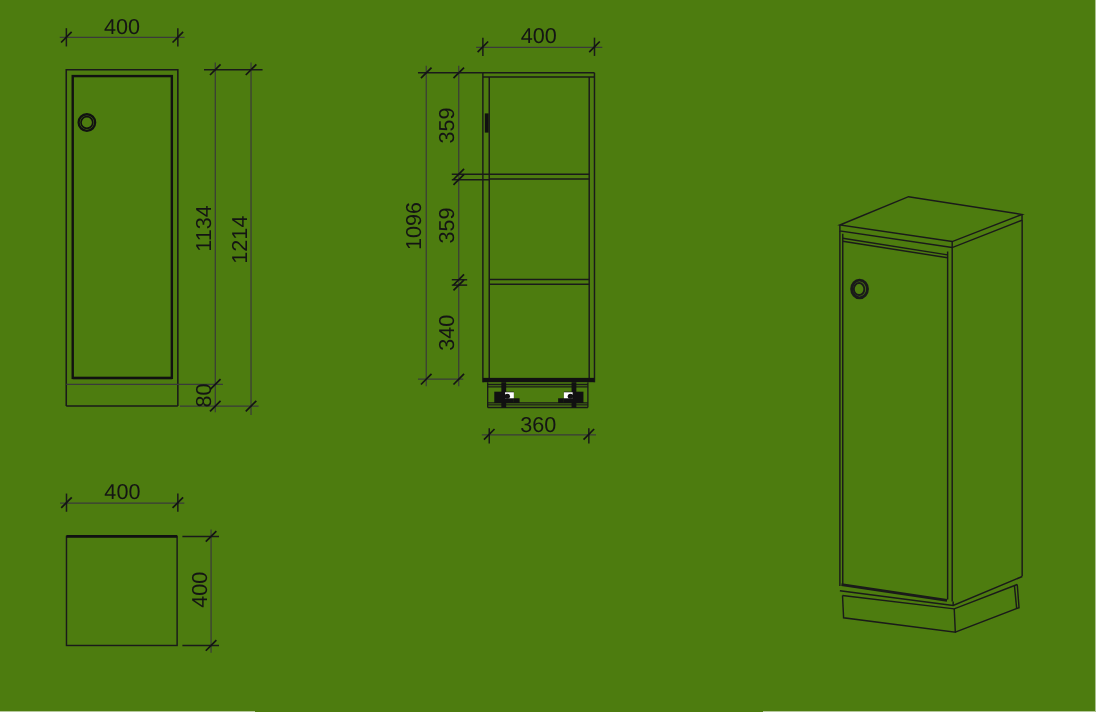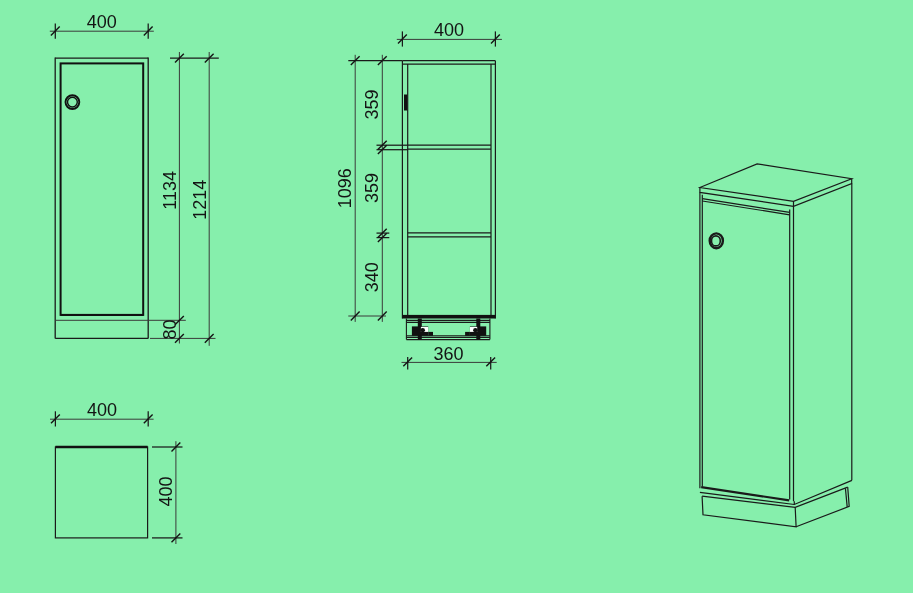--- a/index.html
+++ b/index.html
@@ -1,16 +1,16 @@
 <!DOCTYPE html>
 <html><head>
 <meta charset="utf-8">
 <style>
   html,body{margin:0;padding:0;background:#ffffff;}
-  .canvas{position:relative;width:913px;height:593px;background:#86efac;overflow:hidden;}
+  .canvas{position:relative;width:913px;height:593px;background:#4d7c0f;overflow:hidden;}
   svg text{font-family:"Liberation Sans", sans-serif;font-size:18px;fill:#141414;}
 </style>
 </head>
 <body>
 <div class="canvas">
 <svg width="913" height="593" viewBox="0 0 913 593" fill="none" stroke-linecap="butt">
 
 <g id="front-view">
 
   <g stroke="#3a3a3a" stroke-width="1">

